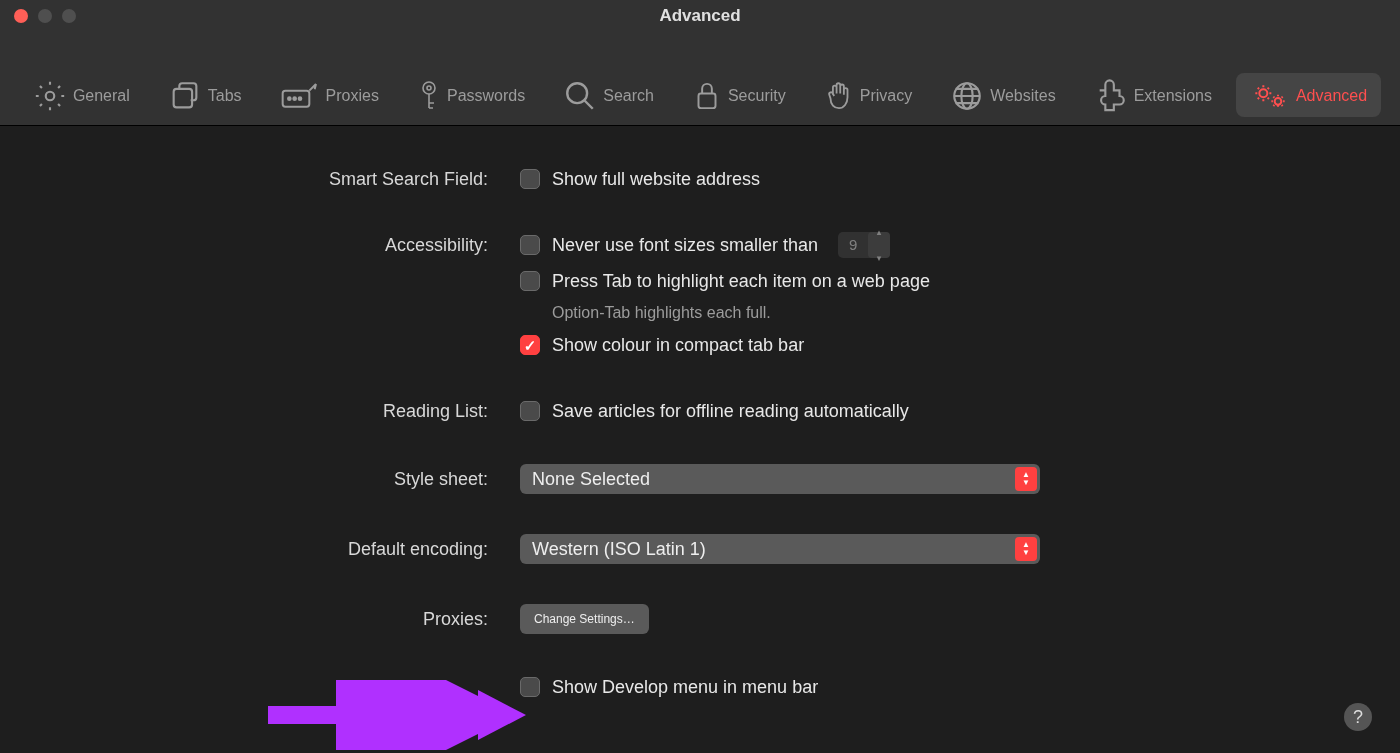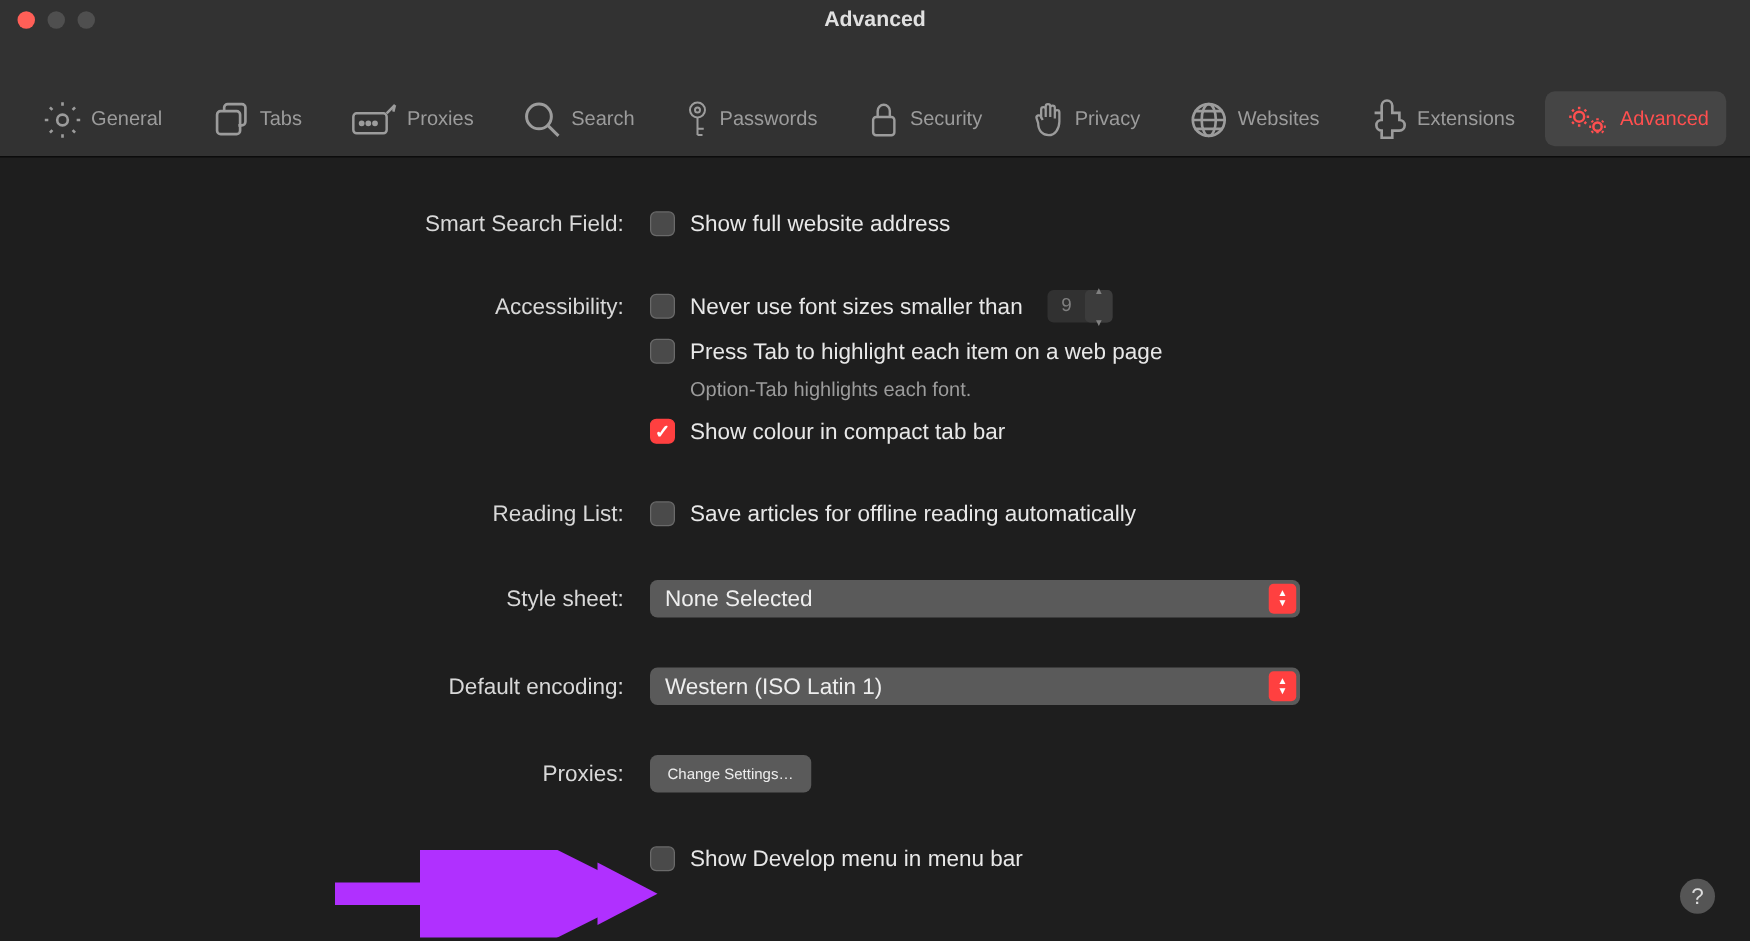--- a/index.html
+++ b/index.html
@@ -25,21 +25,21 @@
   .title{font-size:17px;font-weight:600;color:#e0e0e0;}
   .toolbar{height:94px;background:var(--toolbar-bg);display:flex;justify-content:center;align-items:flex-end;padding-bottom:8px;border-bottom:1px solid #000;}
   .tabs{display:flex;gap:10px;}
   .tab{display:flex;align-items:center;justify-content:flex-end;gap:6px;padding:6px 14px 4px;border-radius:8px;cursor:pointer;color:var(--text-dim);}
   .tab.active{background:#454545;color:var(--accent);}
   .tab .lbl{font-size:16px;}
   .tab svg{display:block;}
   .tab.active svg{stroke:var(--accent);}
   .content{padding-top:40px;}
   .row{display:flex;align-items:flex-start;margin-bottom:10px;}
-  .row-label{width:520px;text-align:right;padding-right:21px;font-size:18px;color:#d8d8d8;line-height:26px;}
+  .row-label{width:520px;text-align:right;padding-right:32px;font-size:18px;color:#d8d8d8;line-height:26px;}
   .row-body{flex:1;display:flex;flex-direction:column;gap:10px;}
   .group-gap{height:30px;}
   .chk-line{display:flex;align-items:center;gap:12px;font-size:18px;color:#e8e8e8;line-height:26px;}
   .checkbox{width:20px;height:20px;border-radius:5px;background:var(--checkbox-bg);border:1px solid #6a6a6a;cursor:pointer;flex-shrink:0;display:flex;align-items:center;justify-content:center;}
   .checkbox.checked{background:#ff4040;border-color:#ff4040;}
   .checkbox.checked::after{content:"✓";color:#fff;font-size:15px;font-weight:bold;line-height:1;}
   .hint{font-size:16px;color:var(--text-dim);margin-left:32px;}
   .numfield{display:flex;align-items:center;background:var(--field-bg);border-radius:5px;height:26px;margin-left:8px;opacity:0.7;}
   .numfield .val{width:30px;text-align:center;font-size:15px;color:#aaa;}
   .numfield .stepper{width:22px;height:26px;background:var(--checkbox-bg);border-radius:4px;display:flex;align-items:center;justify-content:center;color:#aaa;font-size:9px;}
@@ -93,37 +93,37 @@
             <circle cx="11" cy="14" r="1" fill="#9c9c9c"></circle>
             <circle cx="15" cy="14" r="1" fill="#9c9c9c"></circle>
             <path d="M22 8l5-5M27 3l-1 4"></path>
           </svg>
       </span>
       <span class="lbl">Proxies</span>
     </div>
 
     <div class="tab">
       <span>
-        <svg width="34" height="34" viewBox="0 0 24 24" fill="none" stroke="#9c9c9c" stroke-width="1.7">
-            <circle cx="10" cy="10" r="7"></circle>
-            <path d="M15 15l6 6"></path>
-          </svg>
-      </span>
-      <span class="lbl">Search</span>
-    </div>
-
-    <div class="tab">
-      <span>
         <svg width="24" height="34" viewBox="0 0 24 34" fill="none" stroke="#9c9c9c" stroke-width="1.6">
             <circle cx="12" cy="9" r="6"></circle>
             <circle cx="12" cy="9" r="2"></circle>
             <path d="M12 15v14M12 24h5M12 29h4"></path>
           </svg>
       </span>
       <span class="lbl">Passwords</span>
+    </div>
+
+    <div class="tab">
+      <span>
+        <svg width="34" height="34" viewBox="0 0 24 24" fill="none" stroke="#9c9c9c" stroke-width="1.7">
+            <circle cx="10" cy="10" r="7"></circle>
+            <path d="M15 15l6 6"></path>
+          </svg>
+      </span>
+      <span class="lbl">Search</span>
     </div>
 
     <div class="tab">
       <span>
         <svg width="30" height="34" viewBox="0 0 24 28" fill="none" stroke="#9c9c9c" stroke-width="1.6">
             <rect x="5" y="12" width="14" height="12" rx="2"></rect>
             <path d="M8 12V8a4 4 0 018 0v4"></path>
           </svg>
       </span>
       <span class="lbl">Security</span>
@@ -195,21 +195,21 @@
         <span>Never use font sizes smaller than</span>
         <div class="numfield">
           <span class="val">9</span>
           <span class="stepper">▴<br>▾</span>
         </div>
       </div>
       <div class="chk-line">
         <div class="checkbox"></div>
         <span>Press Tab to highlight each item on a web page</span>
       </div>
-      <div class="hint">Option-Tab highlights each font.</div>
+      <div class="hint">Option-Tab highlights each full.</div>
       <div class="chk-line">
         <div class="checkbox checked"></div>
         <span>Show colour in compact tab bar</span>
       </div>
     </div>
   </div>
 
   <div class="group-gap"></div>
 
   <div class="row">

